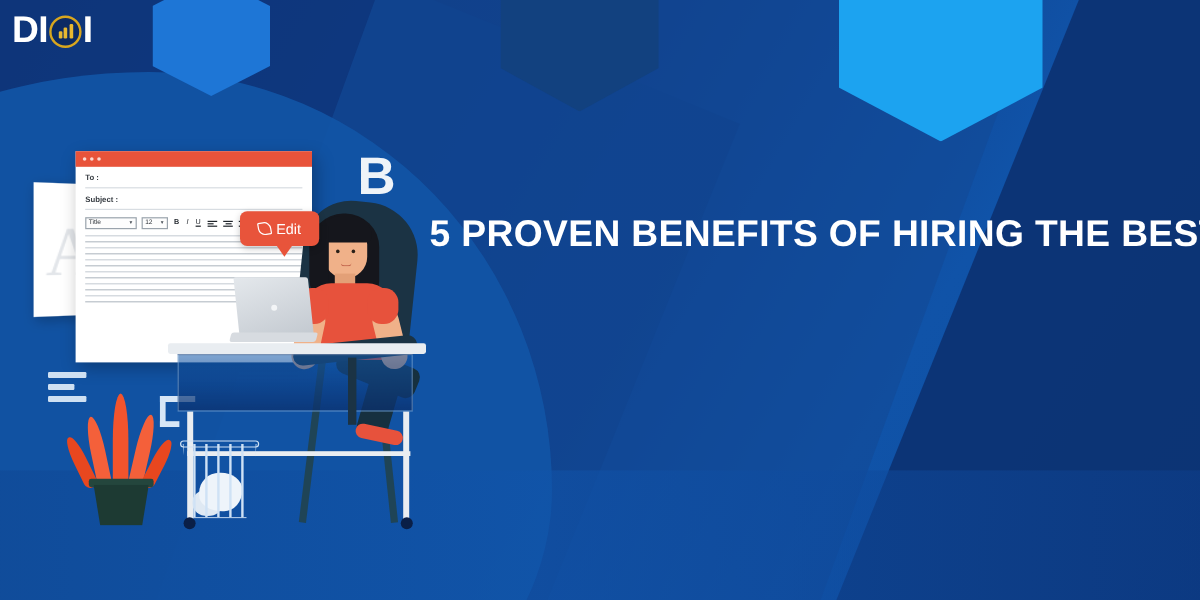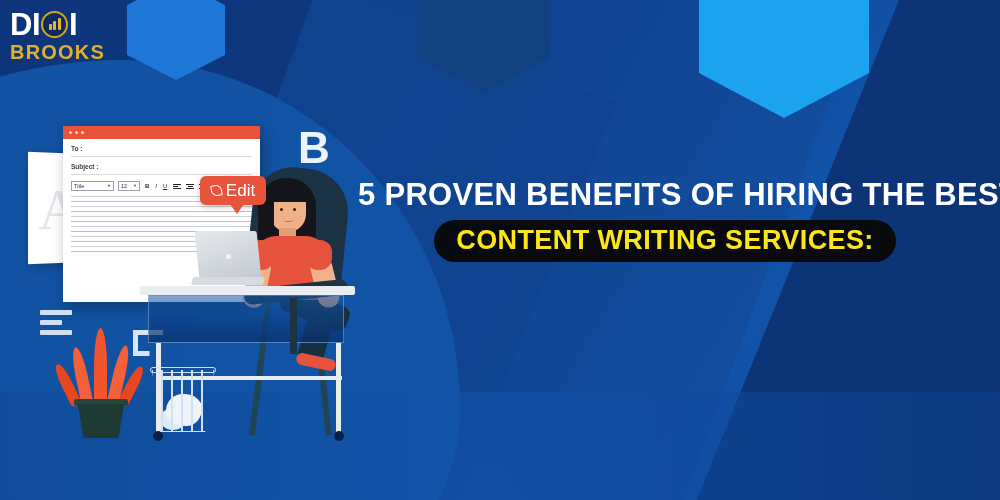--- a/index.html
+++ b/index.html
@@ -39,21 +39,21 @@
     background:#1255a6;border-radius:52% 48% 44% 56%/46% 58% 42% 54%;
     opacity:.9;
   }
   .floor{
     position:absolute;left:0;bottom:0;width:1000px;height:108px;
     background:linear-gradient(90deg,#0f4794 0%,#1054ab 45%,#0d3f8d 100%);
     opacity:.55;
   }
   
   .logo{position:absolute;left:10px;top:8px;width:120px;height:56px;z-index:40;}
-  .logo-top{display:flex;align-items:center;height:32px;}
+  .logo-top{display:flex;align-items:flex-end;height:32px;}
   .logo-di,.logo-i{
     font-size:31px;font-weight:bold;color:#ffffff;letter-spacing:-.5px;
     font-family:"Liberation Sans",sans-serif;line-height:1;
   }
   .logo-mark{
     position:relative;width:27px;height:27px;margin:0 1px;
     border-radius:50%;background:#0c2a63;border:2px solid #d8a61e;
     display:flex;align-items:flex-end;justify-content:center;overflow:hidden;
   }
   .logo-bars{display:flex;align-items:flex-end;gap:1.5px;padding-bottom:6px;}
@@ -116,21 +116,21 @@
   }
   .edit-tip::after{
     content:"";position:absolute;left:30px;bottom:-9px;width:0;height:0;
     border-left:7px solid transparent;border-right:7px solid transparent;
     border-top:10px solid #e8543b;
   }
   .edit-tip .pencil{
     width:11px;height:11px;border:1.6px solid #fff;border-radius:1px 6px 1px 6px;
     transform:rotate(-10deg);
   }
-  .edit-tip .lbl{color:#fff;font-size:17px;font-weight:normal;}
+  .edit-tip .lbl{color:#fff;font-size:12px;font-weight:normal;}
   
   .deco-b{
     position:absolute;left:298px;top:126px;font-size:44px;font-weight:bold;
     color:#eef3f8;line-height:1;z-index:12;
   }
   .deco-slash{
     position:absolute;left:322px;top:185px;font-size:36px;color:#f1f6fb;
     font-style:italic;line-height:1;z-index:12;
   }
   .deco-lines{position:absolute;left:40px;top:310px;width:32px;z-index:12;}
@@ -306,21 +306,20 @@
       <span class="logo-mark">
         <span class="logo-bars">
           <b style="height:6px"></b>
             <b style="height:9px"></b>
             <b style="height:12px"></b>
         </span>
         <span class="logo-swish"></span>
       </span>
       <span class="logo-i">I</span>
     </div>
-    <div class="logo-bottom">BROOKS</div>
   </div>
 
   <div class="paper-card">
     <span class="glyph">A</span>
   </div>
 
   <div class="composer">
     <div class="composer-bar">
       <span></span>
         <span></span>
@@ -442,18 +441,15 @@
         <i style="left:18px"></i>
         <i style="left:28px"></i>
       <i style="left:38px"></i>
         <i style="left:48px"></i>
     </div>
     <div class="bin-rim"></div>
   </div>
 
   <div class="headline">
     <div class="hl-line1">5 PROVEN BENEFITS OF HIRING THE BEST</div>
-    <div class="hl-line2-wrap">
-      <span class="hl-line2">CONTENT WRITING SERVICES:</span>
-    </div>
   </div>
 
 </div>
 
 </body></html>

